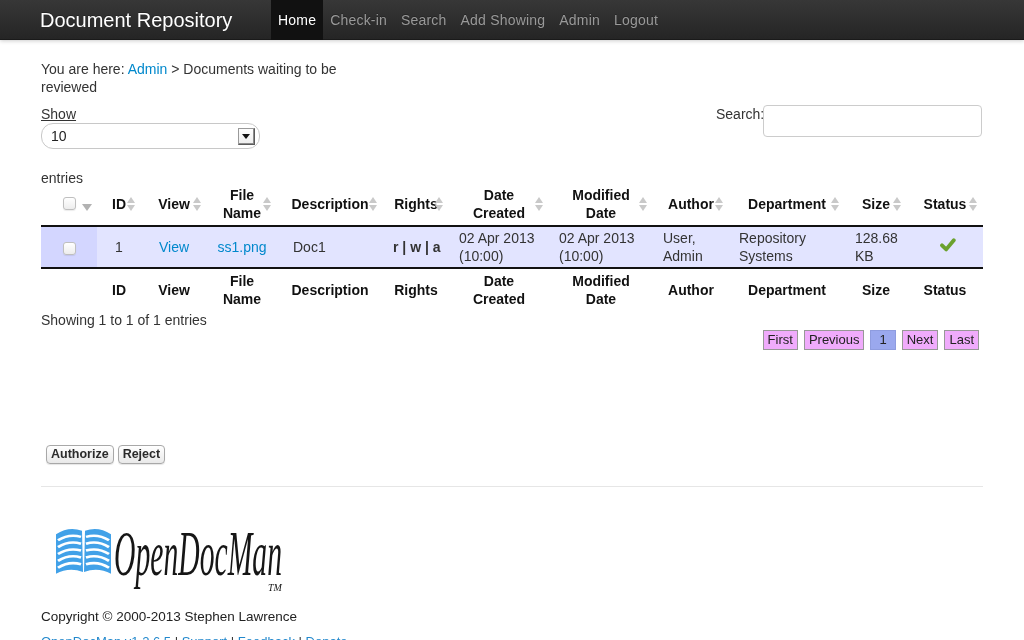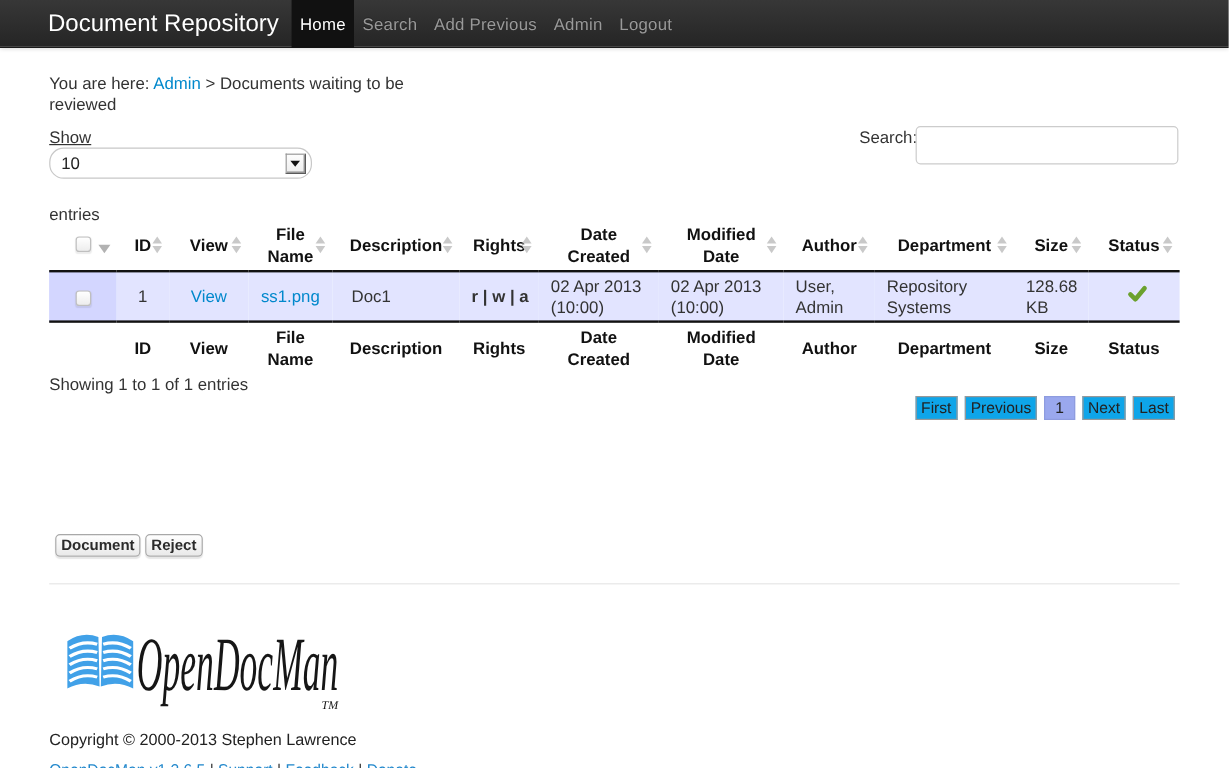--- a/index.html
+++ b/index.html
@@ -17,21 +17,21 @@
   position:absolute; left:0; top:0; width:1024px; height:40px;
   background:linear-gradient(to bottom,#373737,#252525);
   border-bottom:1px solid #1a1a1a;
   box-shadow:0 1px 4px rgba(0,0,0,.2);
   text-decoration:underline;
 }
 #brand {
   position:absolute; left:40px; top:0; line-height:40px;
   font-size:20px; color:#fff; text-shadow:0 -1px 0 rgba(0,0,0,.25);
 }
-#navlinks { position:absolute; left:243px; top:0; height:22px; }
+#navlinks { position:absolute; left:271px; top:0; height:22px; }
 #navlinks .item {
   display:inline-block; float:left; height:40px; line-height:40px;
   padding:0 7px; color:#999; font-size:14px; letter-spacing:0.2px;
   text-shadow:0 -1px 0 rgba(0,0,0,.25);
 }
 #navlinks .item.active { background:#111; color:#fff; }
 #loggedin {
   position:absolute; right:44px; top:0; line-height:40px;
   color:#999; font-size:13.5px;
 }
@@ -90,21 +90,21 @@
   background:linear-gradient(to bottom,#ffffff,#ededed);
   box-shadow:0 1px 1px rgba(0,0,0,.08);
 }
 
 .tick { display:inline-block; vertical-align:middle; position:relative; top:-4px; left:2px; }
 
 
 #showing { position:absolute; left:41px; top:312px;text-align:center; }
 #paginate { position:absolute; right:45px; top:330px; }
 #paginate span {
-  display:inline-block; border:1px solid #989898; background:#0ea5e9;
+  display:inline-block; border:1px solid #989898; background:#f0abfc;
   padding:1px 4px; margin-left:6px; font-size:13px; color:#222; line-height:16px;
 }
 #paginate span.active { background:#9aa8ee; border-color:#8e9cdf; padding:1px 8px; }
 
 
 #actions { position:absolute; left:46px; top:445px; }
 .btn {
   display:inline-block; border:1px solid #a8a8a8; border-radius:4px;
   background:linear-gradient(to bottom,#ffffff,#e9e9e9);
   padding:1px 4px; font-size:12.5px; font-weight:bold; color:#2b2b2b;
@@ -120,22 +120,23 @@
 #links { position:absolute; left:41px; top:634px; font-size:13px; }
 #links a { color:#2288cc; }
 </style>
 </head>
 <body>
 
 <div id="navbar">
   <div id="brand">Document Repository</div>
   <div id="navlinks">
     <div class="item active">Home</div>
+      <div class="item">Check-in</div>
       <div class="item">Search</div>
-      <div class="item">Add Previous</div>
+      <div class="item">Add Showing</div>
       <div class="item">Admin</div>
       <div class="item">Logout</div>
   </div>
 </div>
 
 <div id="breadcrumb">You are here: <a>Admin</a> &gt; Documents waiting to be reviewed</div>
 
 <div id="showlabel">Show</div>
 <div id="lenselect">10<span class="arrowbtn"></span></div>
 <div id="entrieslabel">entries</div>
@@ -240,21 +241,21 @@
       <th class="cc">Department</th>
       <th class="cc">Size</th>
       <th class="cc">Status</th>
     </tr>
   </tfoot>
 </table>
 
 <div id="showing">Showing 1 to 1 of 1 entries</div>
 <div id="paginate"><span>First</span><span>Previous</span><span class="active">1</span><span>Next</span><span>Last</span></div>
 
-<div id="actions"><span class="btn">Document</span><span class="btn">Reject</span></div>
+<div id="actions"><span class="btn">Authorize</span><span class="btn">Reject</span></div>
 
 <div id="hr"></div>
 
 <div id="logo">
 <svg width="250" height="82" viewBox="0 0 250 82">
 
   <g transform="translate(0,6) scale(1,0.857)">
   <g fill="#41a1e8">
     <path d="M0 12 Q13 2 26 8 L27 56 Q13 50 0 58 Z"></path>
     <path d="M29 8 Q42 2 55 12 L55 58 Q42 50 28 56 Z"></path>

